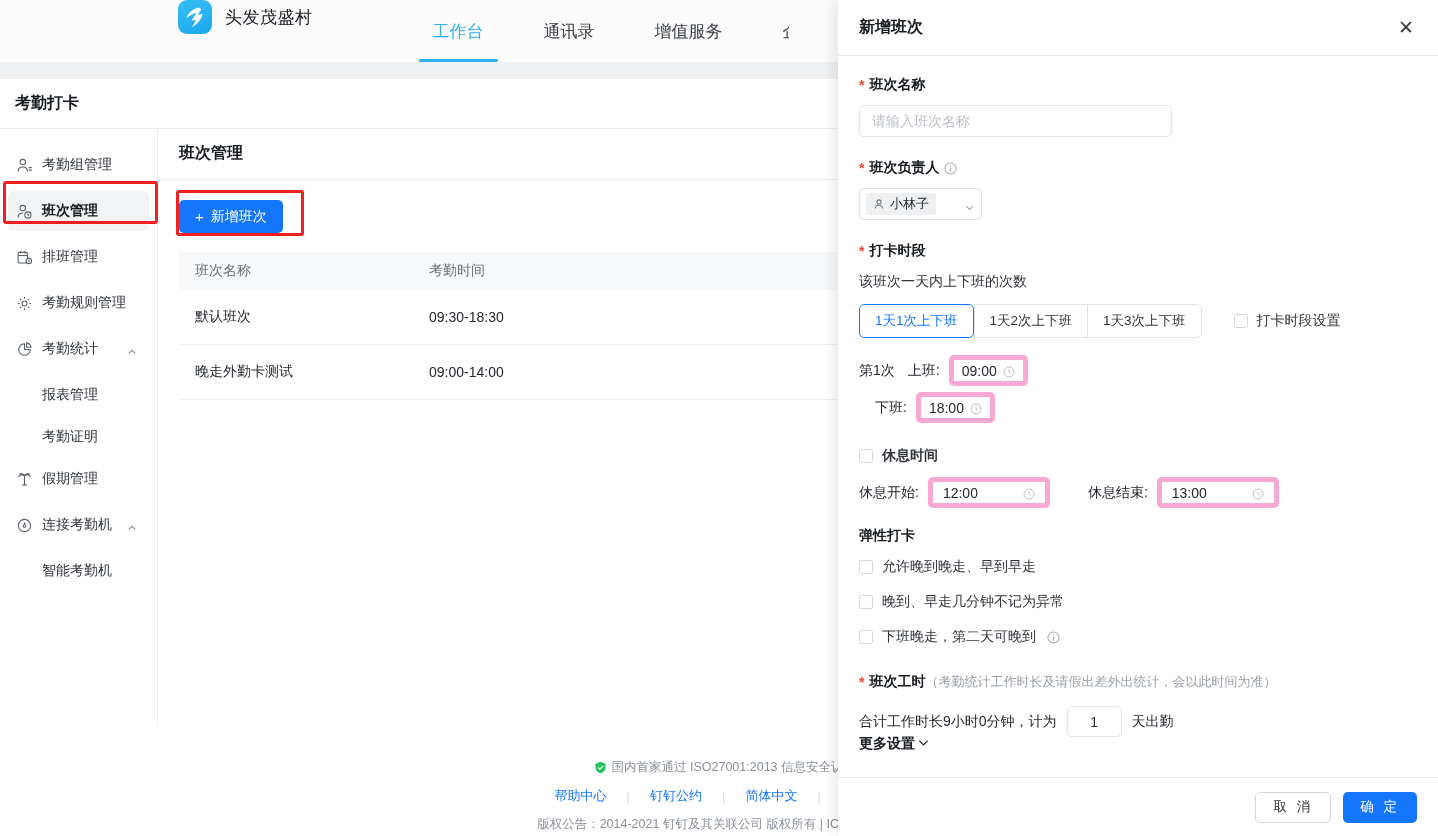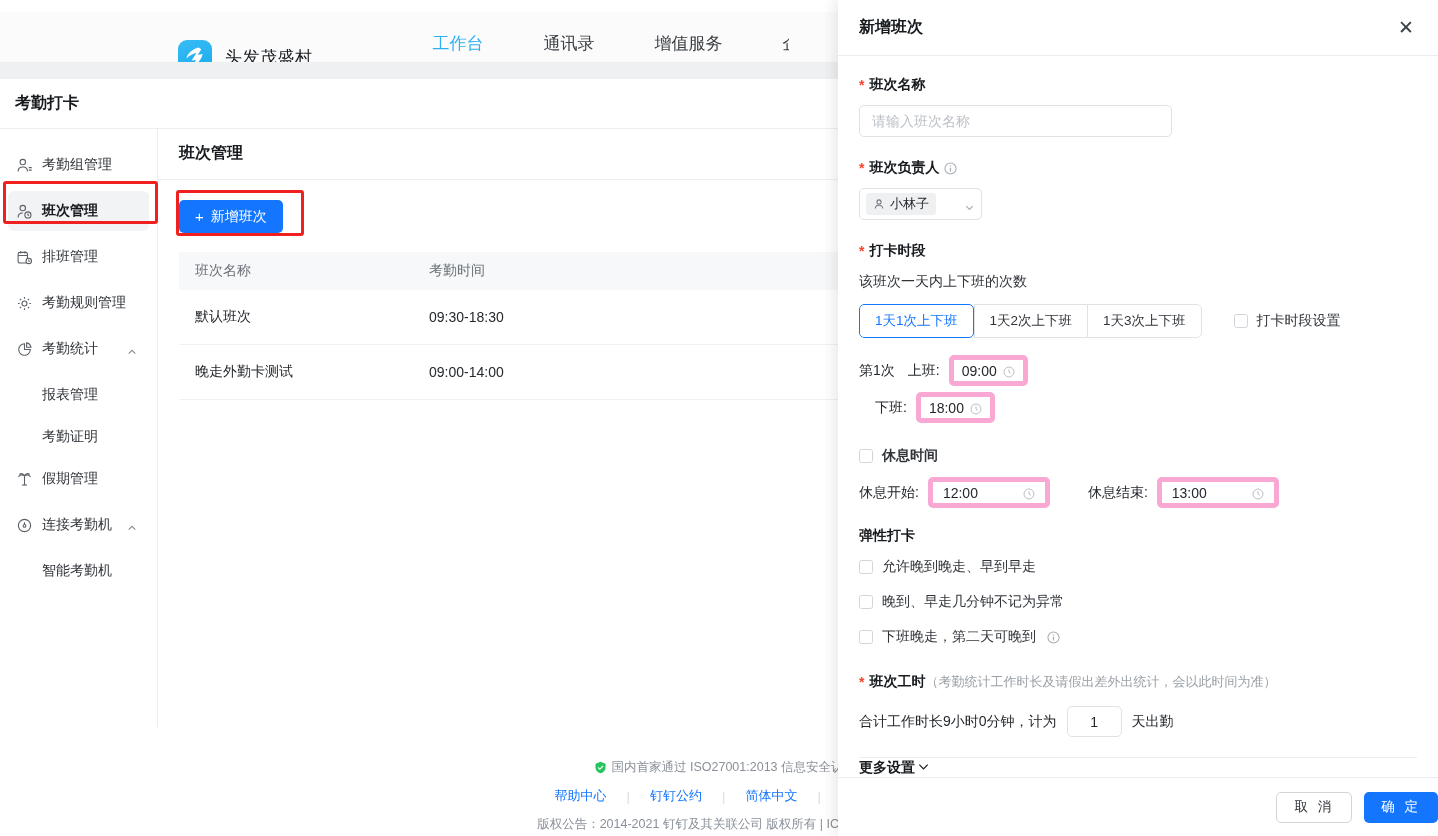--- a/index.html
+++ b/index.html
@@ -6,22 +6,22 @@
   html, body {
     width: 1438px; height: 836px;
     font-family: "Liberation Sans", "DejaVu Sans", sans-serif;
     background: #fff; overflow: hidden;
     -webkit-font-smoothing: antialiased;
   }
   #root { position: relative; width: 1438px; height: 836px; background: #fff; }
 
   
   .topnav {
-    position: absolute; top: 12px; left: 0; width: 1438px; height: 62px;
-    background: #fbfbfc; display: flex; align-items: flex-end;
+    position: absolute; top: 0; left: 0; width: 1438px; height: 62px;
+    background: #fbfbfc; display: flex; align-items: flex-start;
   }
   .brand { display: flex; align-items: center; margin-left: 178px; }
   .brand-logo {
     width: 34px; height: 34px; border-radius: 9px;
     background: #31b8f3; position: relative; overflow: hidden;
     background-image: linear-gradient(160deg,#36bdf5 0%,#1aa8ec 100%);
   }
   .brand-logo svg { position: absolute; left: 5px; top: 6px; }
   .brand-name { margin-left: 13px; font-size: 17px; color: #171b1f; letter-spacing: .5px; }
   .navtabs { display: flex; align-items: center; height: 62px; margin-left: 90px; }
@@ -123,21 +123,21 @@
   .dw-title { font-size: 16px; font-weight: bold; color: #171b1f; }
   .dw-close {
     margin-left: auto; width: 22px; height: 22px; cursor: pointer;
     display: flex; align-items: center; justify-content: center;
     font-size: 19px; color: #3a3f45; line-height: 1;
   }
   .dw-body { flex: 1 1 auto; overflow: hidden; padding: 20px 21px 0 21px; position: relative; }
   .dw-foot {
     height: 59px; flex: 0 0 59px; border-top: 1px solid #ececee;
     display: flex; align-items: center; justify-content: flex-end;
-    gap: 12px;
+    padding-right: 21px; gap: 12px; margin-top: 24px;
   }
   .btn-ghost {
     height: 31px; padding: 0 17px; background: #fff; color: #31353a;
     border: 1px solid #d2d6db; border-radius: 5px; font-size: 13.5px;
     cursor: pointer; letter-spacing: 3px; font-family: inherit;
   }
   .btn-confirm {
     height: 31px; padding: 0 17px; background: #1476ff; color: #fff;
     border: none; border-radius: 5px; font-size: 13.5px; cursor: pointer;
     letter-spacing: 3px; font-family: inherit;

